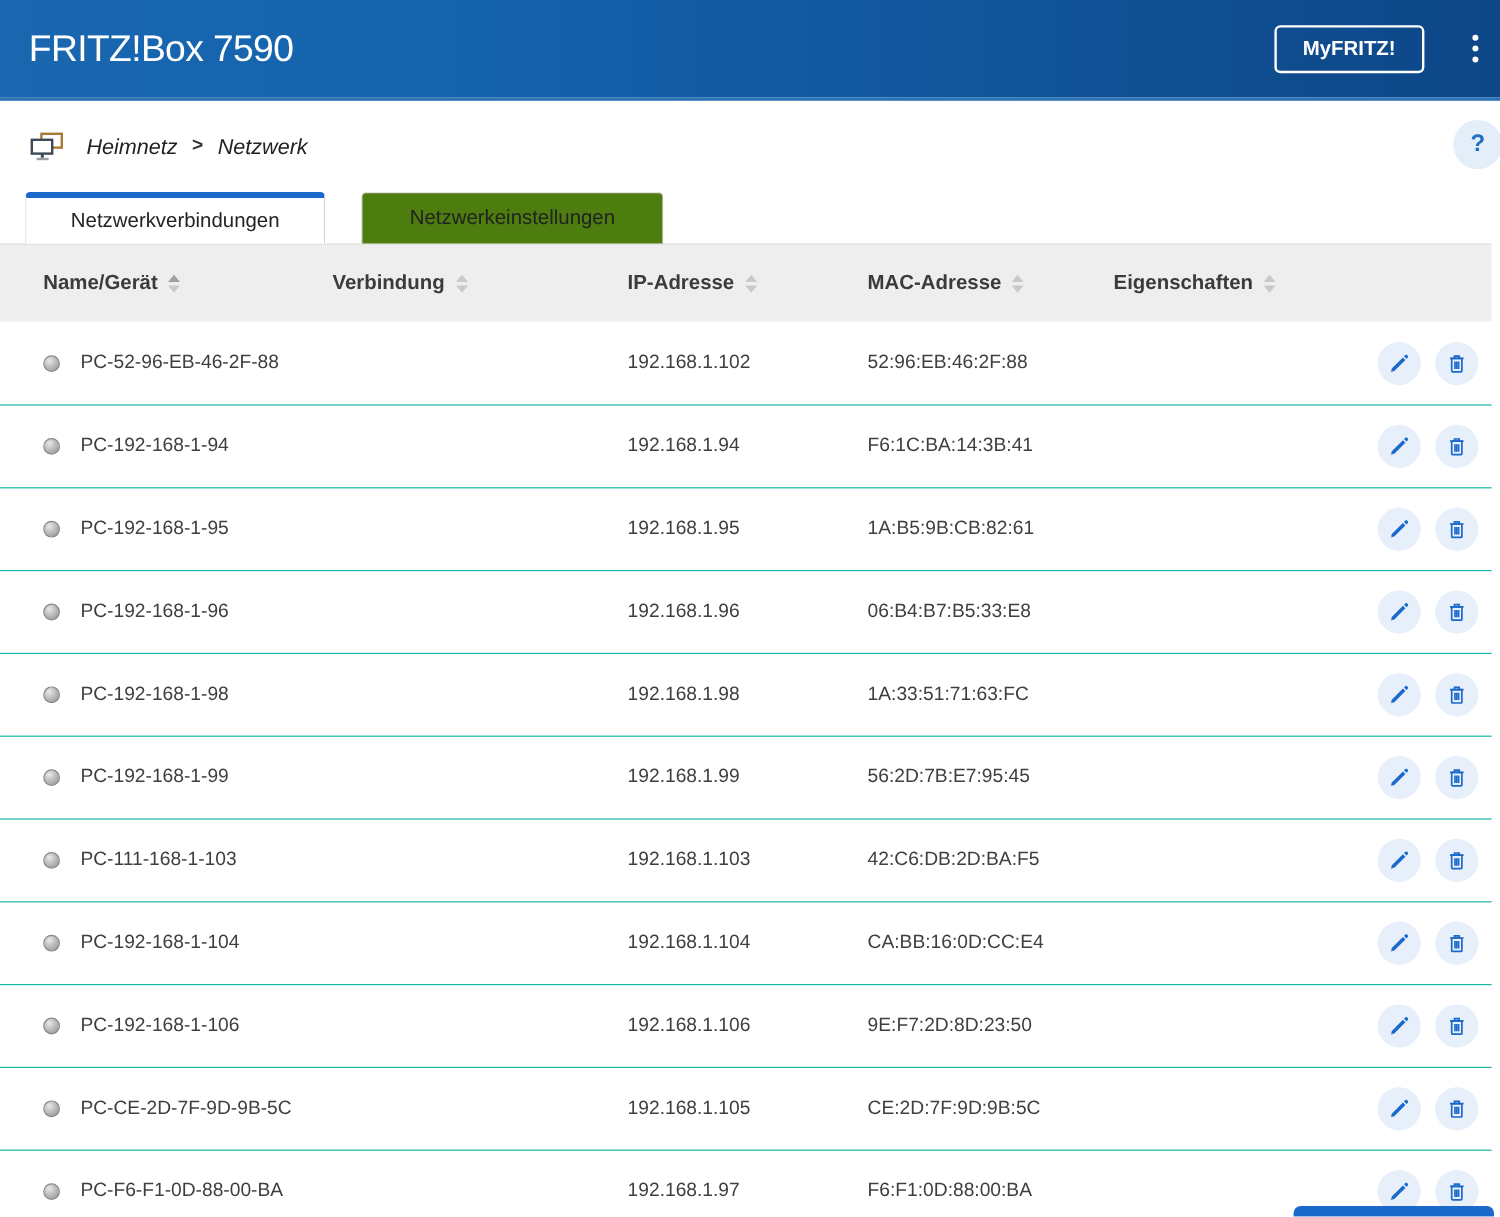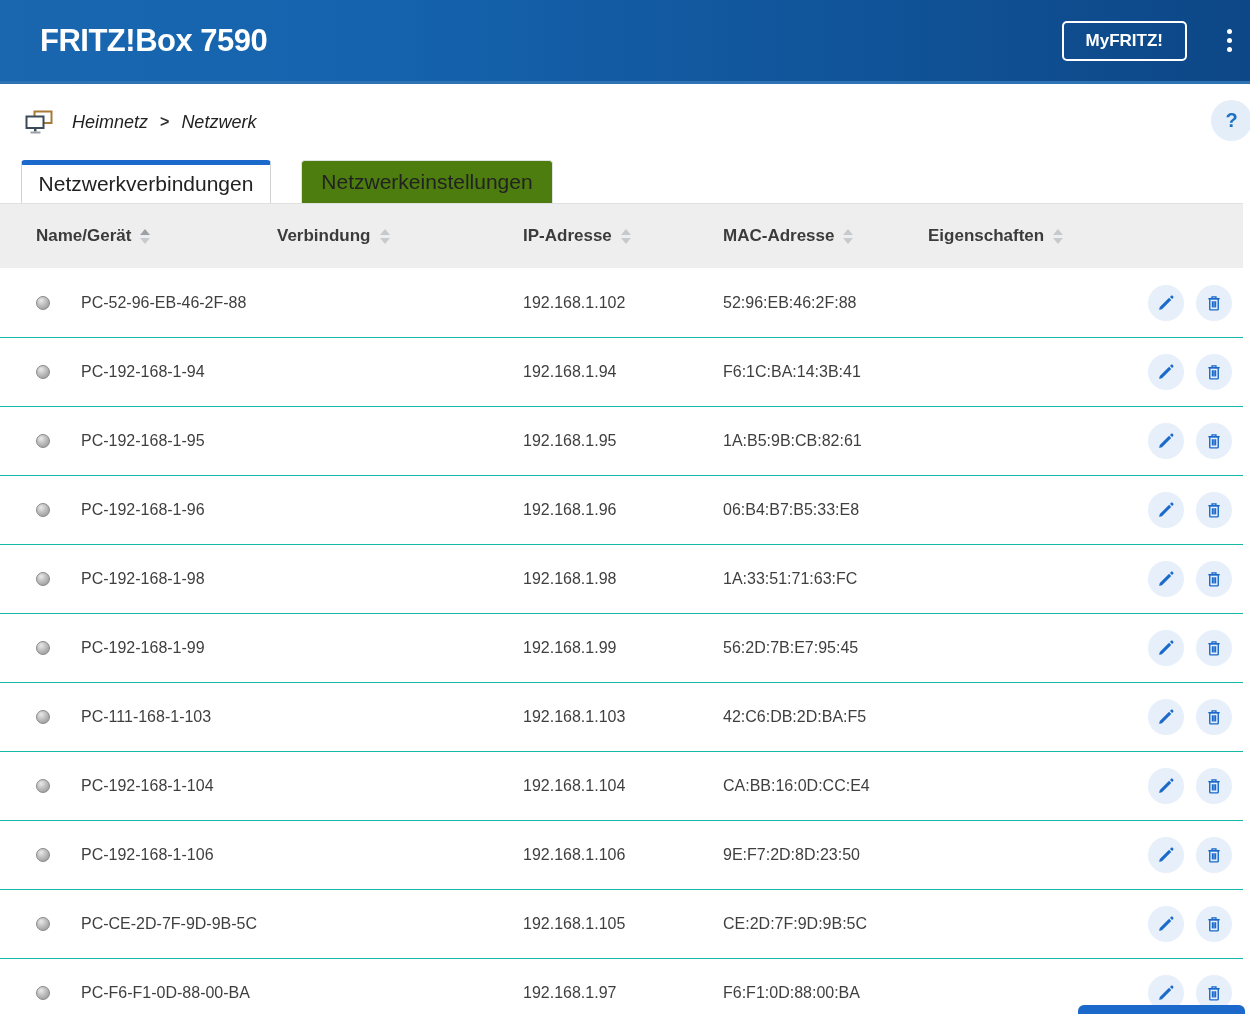--- a/index.html
+++ b/index.html
@@ -8,22 +8,22 @@
   .page { position:relative; width:1250px; height:1014px; background:#fff; overflow:hidden; }
 
   
   .appbar {
     height:84px; width:100%;
     background:linear-gradient(90deg,#1a67b0 0%,#1563ae 30%,#0d4787 100%);
     border-bottom:3px solid #2e74b5;
     display:flex; align-items:center;
   }
   .appbar-title {
-    color:#fff; font-size:31px; font-weight:bold; letter-spacing:-0.5px;
-    padding-left:40px; flex:0 0 auto;
+    color:#fff; font-size:31px; font-weight:normal; letter-spacing:-0.5px;
+    padding-left:24px; flex:0 0 auto;
   }
   .appbar-spacer { flex:1; }
   .appbar-btn {
     background:transparent; color:#fff; font-family:inherit;
     border:2px solid #fff; border-radius:5px;
     font-size:17px; font-weight:bold;
     padding:8px 22px; margin-right:16px; cursor:pointer;
   }
   .kebab { display:flex; flex-direction:column; gap:4px; margin:0 14px 0 20px; padding:4px; cursor:pointer; }
   .kebab i { width:5px; height:5px; border-radius:50%; background:#fff; }
@@ -37,21 +37,21 @@
     position:absolute; right:-2px; top:16px;
     width:41px; height:41px; border-radius:50%;
     background:#e4eef9; color:#1e70c1; font-weight:bold; font-size:20px;
     border:none; cursor:pointer; font-family:inherit;
   }
 
   
   .tabs { display:flex; gap:10px; margin-left:21px; height:43px; align-items:flex-end; }
   .tab {
     height:43px; display:flex; align-items:center; justify-content:center;
-    font-size:21px; color:#222; cursor:pointer; border-radius:4px 4px 0 0;
+    font-size:17px; color:#222; cursor:pointer; border-radius:4px 4px 0 0;
   }
   .tab.active {
     width:250px; background:#fff;
     border-top:5px solid #1b69ca;
     border-left:1px solid #d2d2d2; border-right:1px solid #d2d2d2;
   }
   .tab.inactive {
     width:252px; background:#4d7c0f; border:1px solid #e2e2e2; border-bottom:none;margin-left:20px;
   }
 
@@ -70,21 +70,21 @@
   .th:first-child { padding-left:36px;text-align:right; }
   .sorter { display:inline-flex; flex-direction:column; gap:3px; margin-left:9px; cursor:pointer; }
   .arr { width:0; height:0; border-left:5px solid transparent; border-right:5px solid transparent; }
   .arr.up { border-bottom:6px solid #c6cacd; }
   .arr.down { border-top:6px solid #c6cacd; }
   .arr.up.filled { border-bottom-color:#9aa0a6; }
 
   .row { height:69px; border-top:1px solid #14b8a6; }
   .row:first-child { border-top:none; }
   .cell { font-size:16px; color:#3f3f3f; }
-  .cell-name { display:flex; align-items:center; gap:31px; padding-left:36px; }
+  .cell-name { display:flex; align-items:center; gap:17px; padding-left:36px; }
   .led {
     width:14px; height:14px; border-radius:50%; flex:0 0 auto;
     background:radial-gradient(circle at 35% 30%, #e9e9e9 0%, #bdbdbd 45%, #8f8f8f 100%);
     border:1px solid #888;
   }
   .cell-actions { display:flex; justify-content:flex-end; gap:12px; padding-right:11px; }
   .icon-btn {
     width:36px; height:36px; border-radius:50%; border:none; cursor:pointer;
     background:#e6effa; display:flex; align-items:center; justify-content:center; padding:0;
   }

